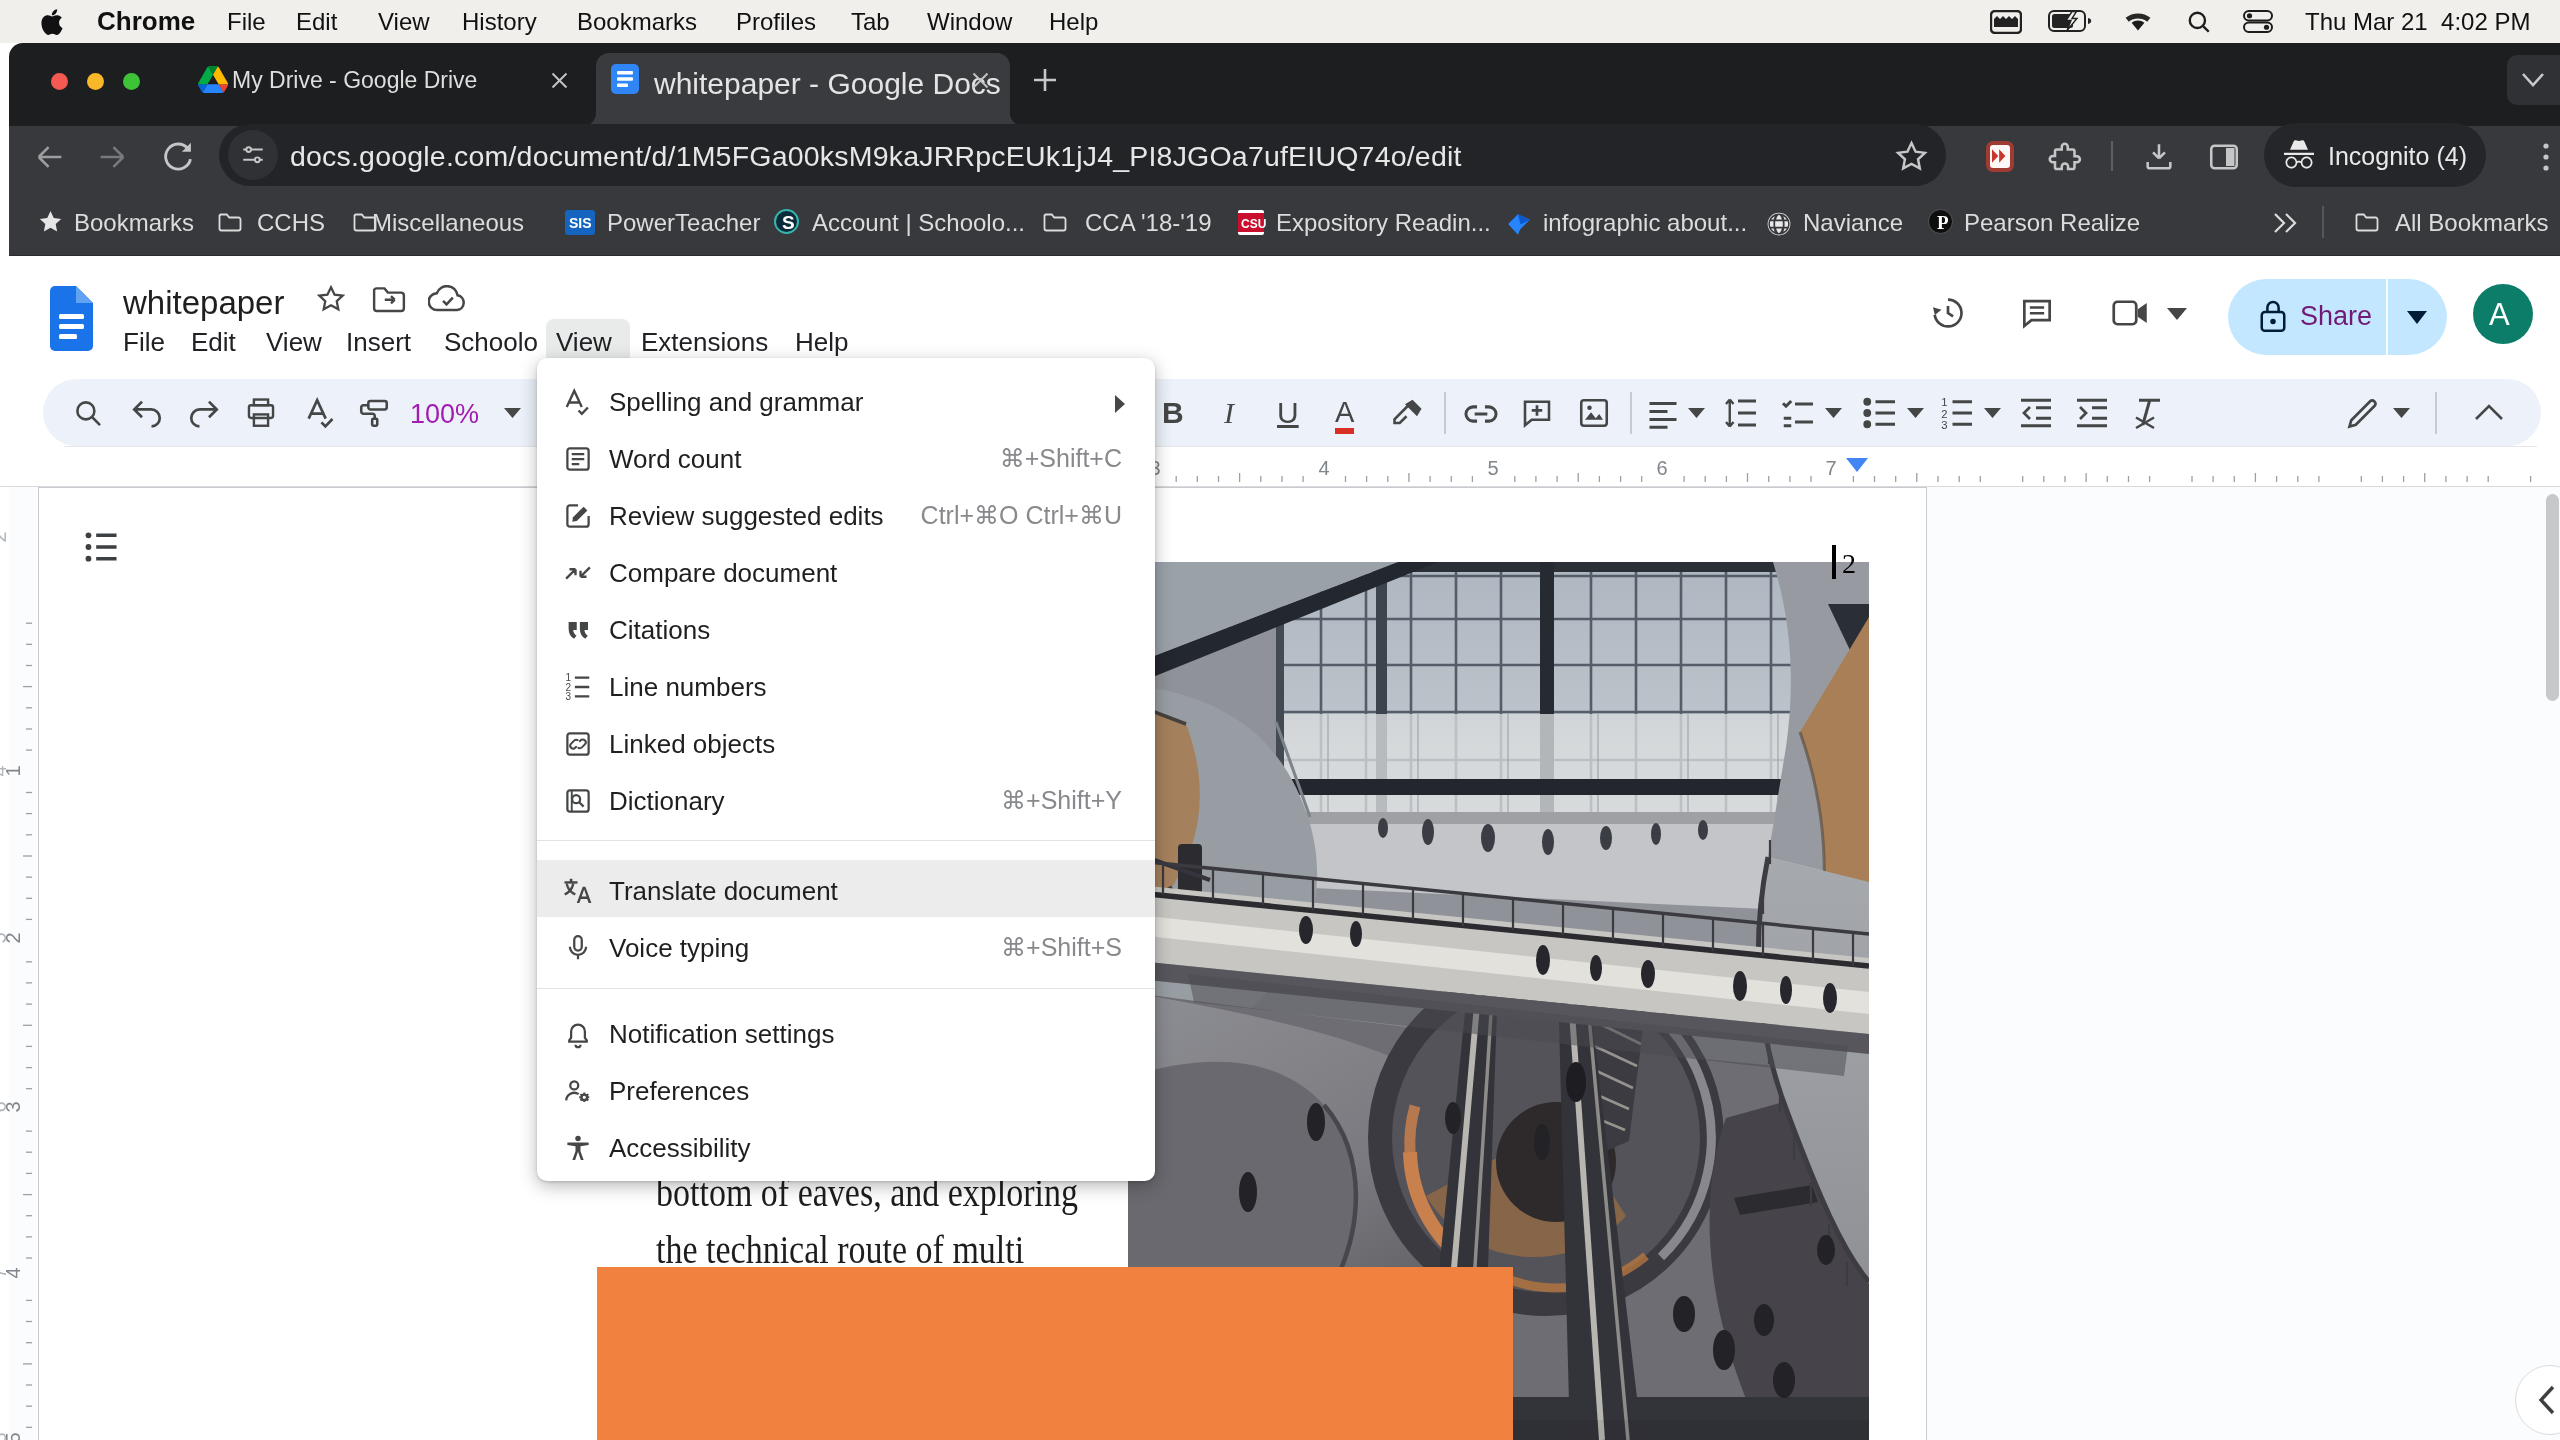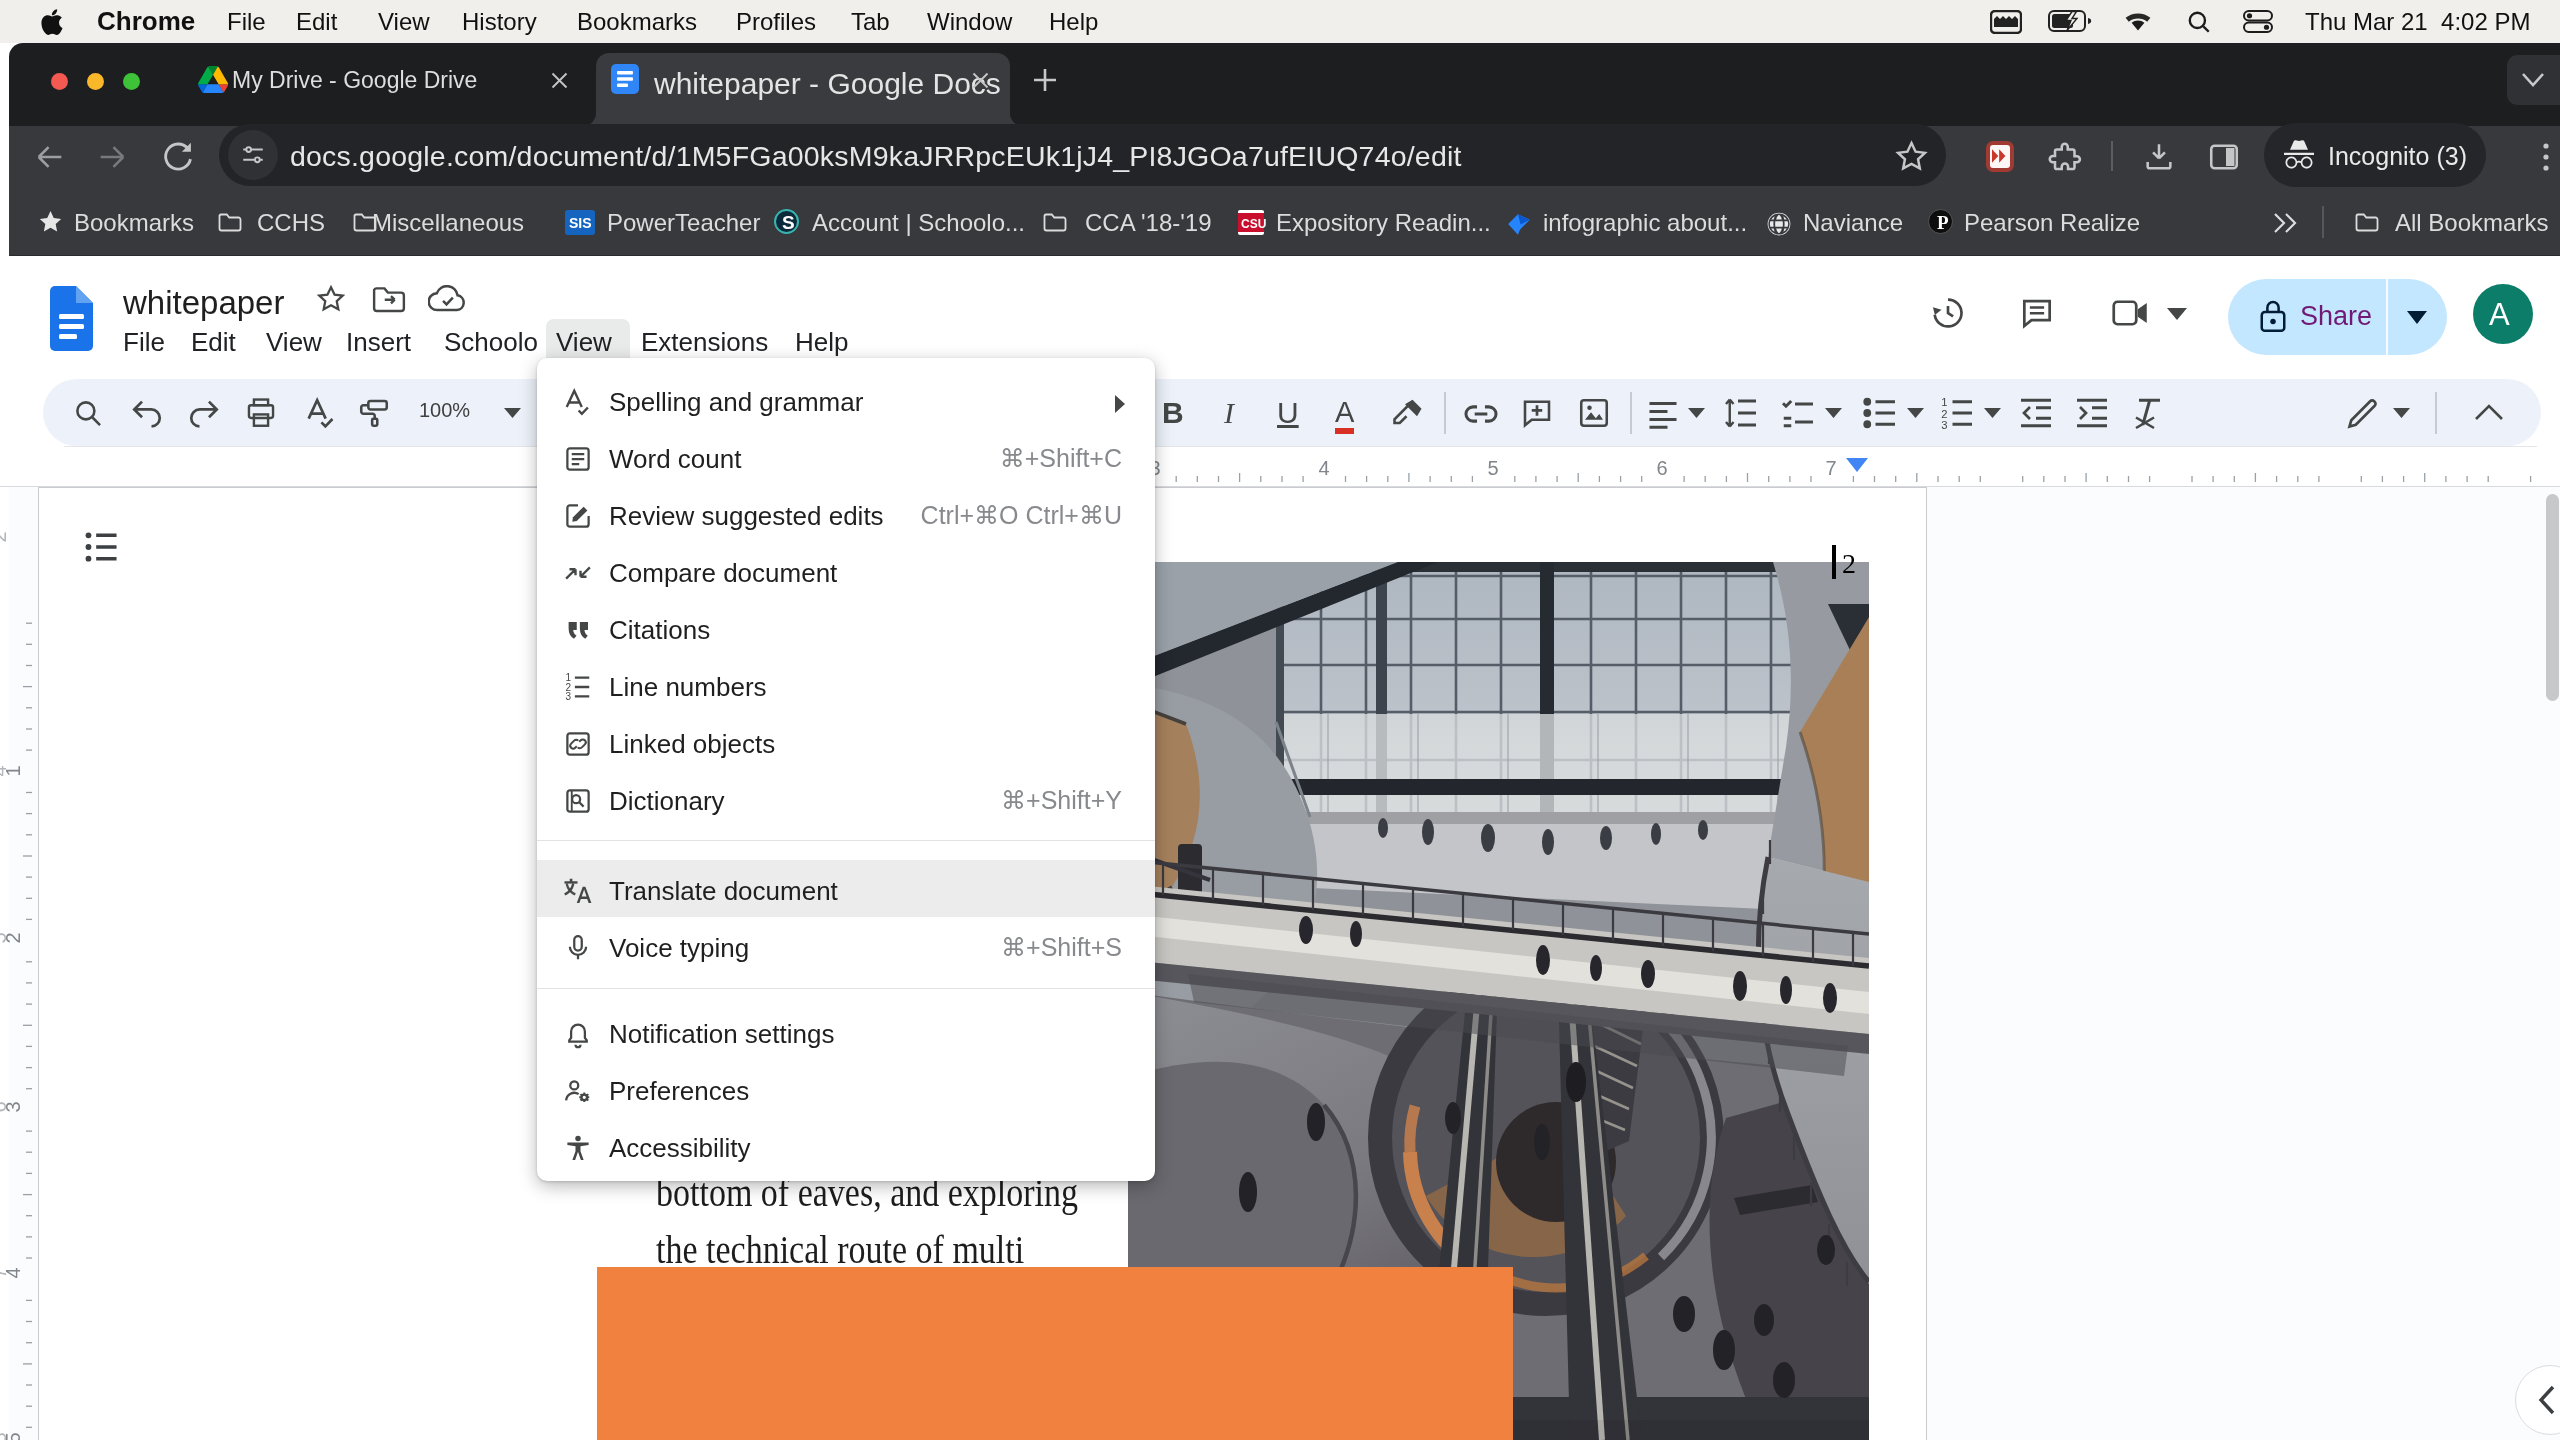--- a/index.html
+++ b/index.html
@@ -151,21 +151,21 @@
 <svg class="abs" style="left:2207px;top:140px" width="34" height="34" viewBox="0 0 24 24">
     <g>
       <rect x="3" y="4" width="18" height="16" rx="2.4" fill="none" stroke="#c5c6c7" stroke-width="1.8"></rect>
       <rect x="13.4" y="5.6" width="6" height="12.8" fill="#c5c6c7"></rect>
     </g>
   </svg>
 <div class="abs" style="left:2264px;top:123px;width:222px;height:64px;background:#252629;border-radius:32px"></div>
 <svg class="abs" style="left:2281px;top:137px" width="36" height="36" viewBox="0 0 24 24" fill="#e9e9ea">
     <path d="M17.06 13c-1.86 0-3.42 1.33-3.82 3.1-.95-.41-1.82-.3-2.48-.01C10.35 14.31 8.79 13 6.94 13 4.77 13 3 14.79 3 17s1.77 4 3.94 4c2.06 0 3.74-1.62 3.9-3.68.34-.24 1.23-.69 2.32.02.17 2.05 1.84 3.66 3.9 3.66 2.17 0 3.94-1.79 3.94-4s-1.77-4-3.94-4M6.94 19.86c-1.56 0-2.81-1.28-2.81-2.86s1.26-2.86 2.81-2.86c1.56 0 2.81 1.28 2.81 2.86s-1.25 2.86-2.81 2.86m10.12 0c-1.56 0-2.81-1.28-2.81-2.86s1.25-2.86 2.81-2.86 2.81 1.28 2.81 2.86-1.26 2.86-2.81 2.86M22 10.5H2V12h20zM15.5 2.8c-.2-.5-.73-.78-1.25-.66l-2.25.52-2.25-.52c-.52-.12-1.05.16-1.25.66L6 8.5h12z"></path>
   </svg>
-<span class="abs" style="left:2328px;top:142px;font-size:25px;color:#e9e9ea">Incognito (3)</span>
+<span class="abs" style="left:2328px;top:142px;font-size:25px;color:#e9e9ea">Incognito (4)</span>
 <svg class="abs" style="left:2540px;top:141px" width="12" height="32" viewBox="0 0 12 32" fill="#c5c6c7">
     <circle cx="6" cy="5" r="2.6"></circle>
     <circle cx="6" cy="16" r="2.6"></circle>
     <circle cx="6" cy="27" r="2.6"></circle>
   </svg>
 
 <div id="bookbar"></div>
 <svg class="abs" style="left:37px;top:209px" width="27" height="27" viewBox="0 0 24 24" fill="#e6e6e7">
     <path d="M12 1.8l2.9 6.2 6.6.8-4.9 4.6 1.3 6.6L12 16.7 6.1 20l1.3-6.6L2.5 8.8l6.6-.8z"></path>
   </svg>
@@ -304,21 +304,21 @@
       <path d="M13 18.6l2.8 2.8 5-5.2"></path>
     </g>
   </svg>
 <svg class="tb" style="left:357px;top:395px" width="34" height="36" viewBox="0 0 24 24">
     <g fill="none" stroke="#444746" stroke-width="1.8">
       <path d="M9.5 3.5h10a1.5 1.5 0 0 1 1.5 1.5v3a1.5 1.5 0 0 1-1.5 1.5h-10A1.5 1.5 0 0 1 8 8V5a1.5 1.5 0 0 1 1.5-1.5z"></path>
       <path d="M8 6.5H4.5A1.5 1.5 0 0 0 3 8v3a1.5 1.5 0 0 0 1.5 1.5H11a1.5 1.5 0 0 1 1.5 1.5v2"></path>
       <rect x="10.7" y="16" width="3.6" height="5" rx="0.8"></rect>
     </g>
   </svg>
-<span class="abs" style="left:419px;top:399px;font-size:20px;color:#404040">100%</span>
+<span class="abs" style="left:410px;top:399px;font-size:27px;color:#a21caf">100%</span>
 <svg class="abs" style="left:503px;top:407px" width="19" height="12" viewBox="0 0 19 12">
     <path fill="#444746" d="M1 1h17L9.5 11z"></path>
   </svg>
 <span class="abs" style="left:1162px;top:396px;font-size:30px;font-weight:bold;color:#444746">B</span>
 <span class="abs" style="left:1224px;top:396px;font-size:30px;font-style:italic;font-family:'Liberation Serif',serif;color:#444746">I</span>
 <span class="abs" style="left:1277px;top:396px;font-size:30px;text-decoration:underline;color:#444746">U</span>
 <span class="abs" style="left:1335px;top:397px;font-size:29px;color:#444746;border-bottom:6px solid #d93025;line-height:31px">A</span>
 <svg class="tb" style="left:1390px;top:396px" width="36" height="36" viewBox="0 0 24 24">
     <g fill="none" stroke="#444746" stroke-width="1.7">
       <path d="M11 13.5L6.5 18H3v-2.5L12.5 6"></path>

